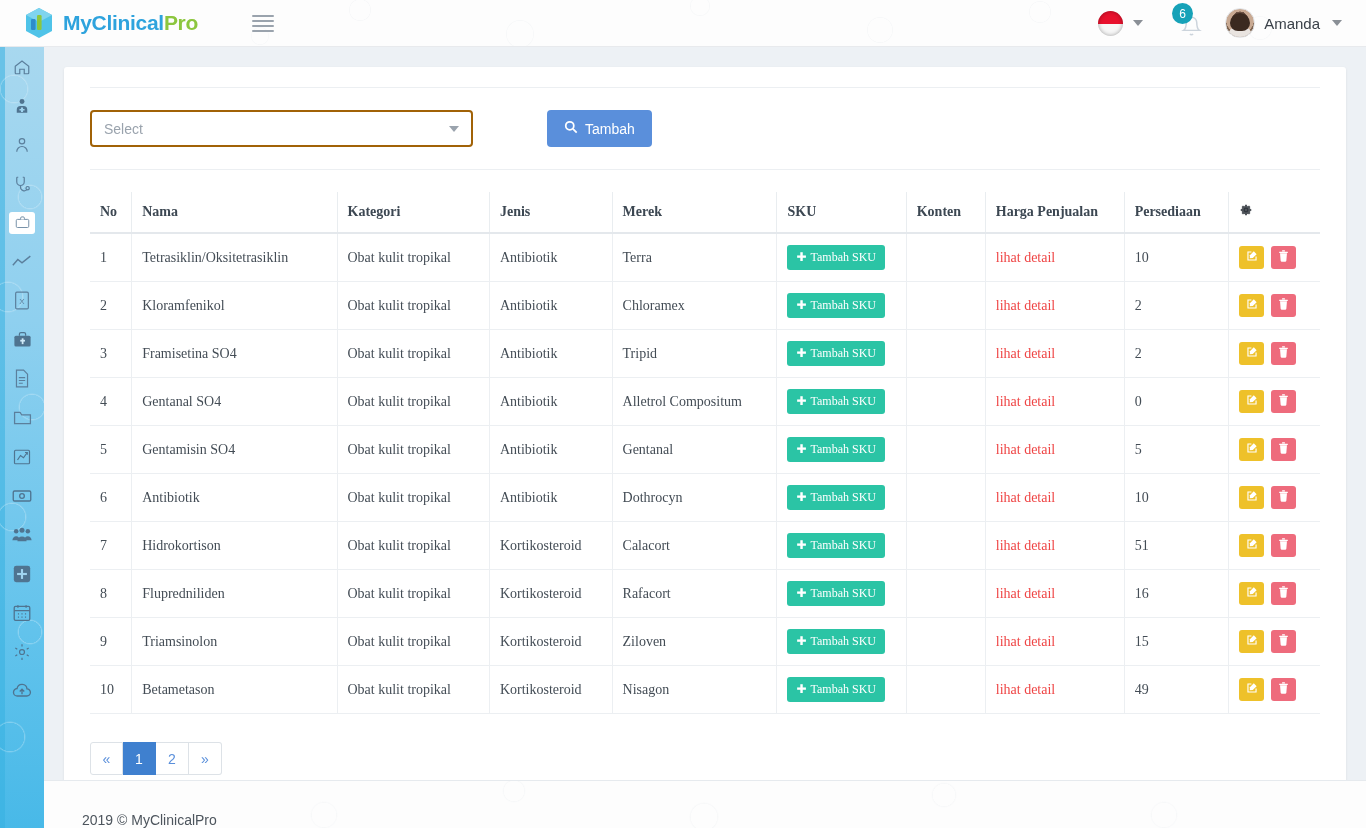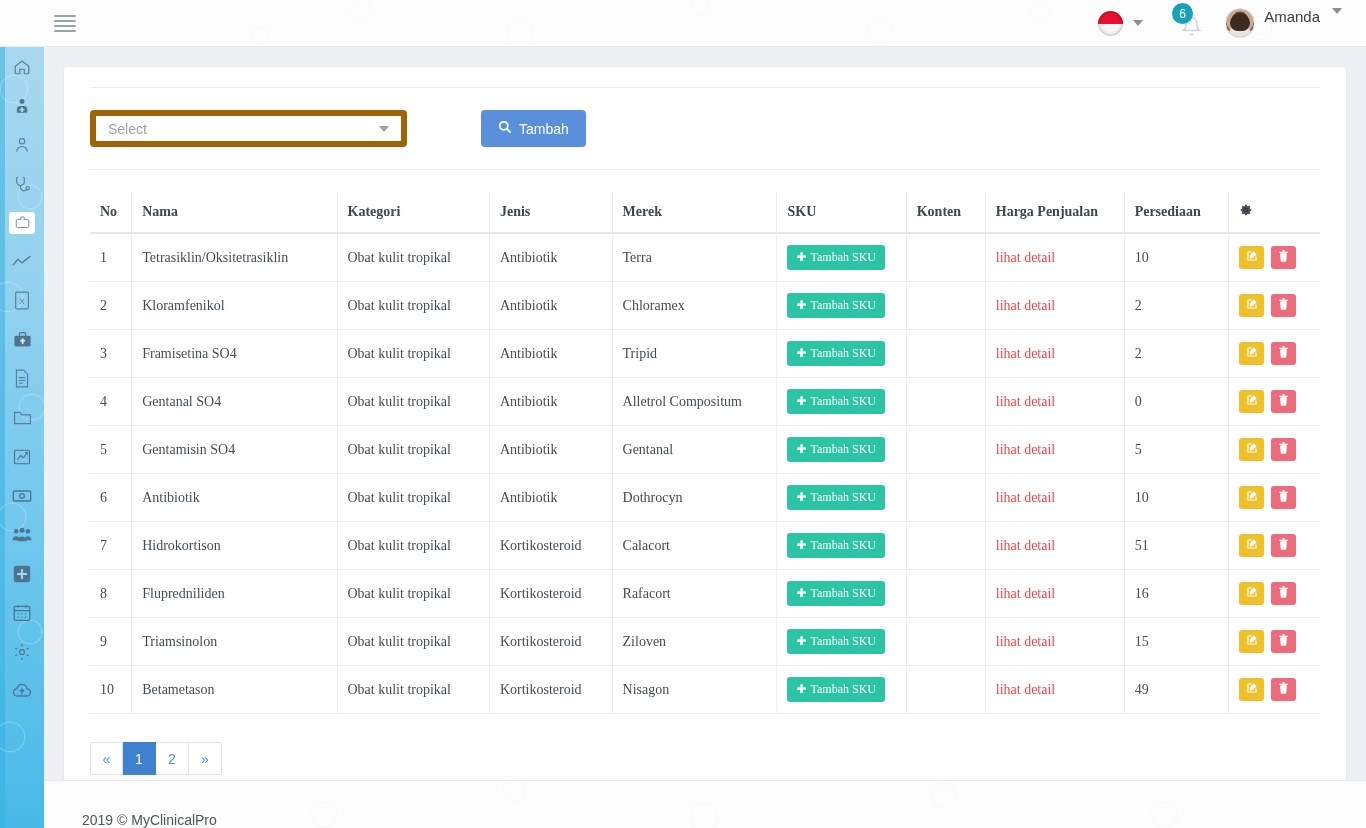--- a/index.html
+++ b/index.html
@@ -63,21 +63,21 @@
            border-top: 6px solid #8a8f96; }
   .bell-wrap { position: relative; width: 34px; height: 34px; margin-right: 22px; cursor: pointer; }
   .bell-badge {
     position: absolute; top: -3px; left: 3px;
     min-width: 21px; height: 21px; border-radius: 50%;
     background: #17a2b8; color: #fff;
     font-size: 12px; display: flex; align-items: center; justify-content: center;
     z-index: 2; font-weight: 500;
   }
   .bell-icon { position: absolute; bottom: 0; right: 1px; color: #cfd6dd; font-size: 21px; line-height: 1; }
-  .user-wrap { display: flex; align-items: flex-start; gap: 9px; cursor: pointer; }
+  .user-wrap { display: flex; align-items: center; gap: 9px; cursor: pointer; }
   .avatar {
     width: 30px; height: 30px; border-radius: 50%;
     background: radial-gradient(circle at 50% 38%, #6a5043 0 36%, #c8a992 37% 62%, #7e6450 63% 100%);
     overflow: hidden; position: relative;
     border: 1px solid #e3e6ea;
   }
   .avatar::after {
     content: ""; position: absolute; left: 50%; top: 62%; transform: translateX(-50%);
     width: 26px; height: 18px; border-radius: 12px 12px 0 0; background: #e9e4e0;
   }
@@ -142,21 +142,21 @@
     display: flex; align-items: center; gap: 5px; font-family: inherit;
   }
   .btn-tambah .plus { font-size: 14px; font-weight: bold; }
   .caret-lg { width: 0; height: 0; border-left: 6px solid transparent; border-right: 6px solid transparent;
               border-top: 7px solid #9aa3ad; cursor: pointer; }
 
   .divider { height: 1px; background: #eceff2; margin: 20px 26px 0 26px; }
 
   .filter-row { display: flex; align-items: center; padding: 22px 26px 0 26px; gap: 0; }
   .select-box {
-    width: 317px; height: 37px; border: 6px solid #a16207; border-radius: 4px;
+    width: 383px; height: 37px; border: 2px solid #a16207; border-radius: 4px;
     background: #fff; display: flex; align-items: center; padding: 0 12px;
     cursor: pointer; position: relative;
   }
   .select-box .sel-text { color: #9aa3ad; font-size: 14px; }
   .select-box .sel-caret {
     margin-left: auto; width: 0; height: 0;
     border-left: 5px solid transparent; border-right: 5px solid transparent;
     border-top: 6px solid #9aa3ad;
   }
   .btn-search {
@@ -237,20 +237,34 @@
       radial-gradient(circle at 1120px 34px, transparent 12px, #f1f3f5 12.5px, transparent 14px);
   }
   .footer-text { margin-left: 38px; color: #4d555d; font-size: 14px; position: relative; z-index: 2; }
 </style>
 </head>
 <body>
 
 <div class="topbar">
   <div class="topbar-pattern"></div>
 
+  <div class="brand">
+    <div class="brand-logo">
+      <svg width="30" height="33" viewBox="0 0 30 33">
+        <polygon points="15,1 28,8 28,24 15,31 2,24 2,8" fill="#4fc3e8"></polygon>
+        <polygon points="15,1 28,8 15,15 2,8" fill="#7fd4ee"></polygon>
+        <rect x="7" y="12" width="4.6" height="11" rx="1.2" fill="#2e8ccb"></rect>
+        <rect x="13" y="8" width="4.6" height="15" rx="1.2" fill="#8cc63e"></rect>
+        <rect x="19" y="14" width="4.6" height="9" rx="1.2" fill="#4fc3e8"></rect>
+      </svg>
+    </div>
+    <div class="brand-text">
+      <span class="b1">MyClinical</span><span class="b2">Pro</span>
+    </div>
+  </div>
 
   <div class="hamburger">
     <span></span>
       <span></span>
       <span></span>
       <span></span>
   </div>
 
   <div class="topbar-right">
     <div class="flag-wrap">

